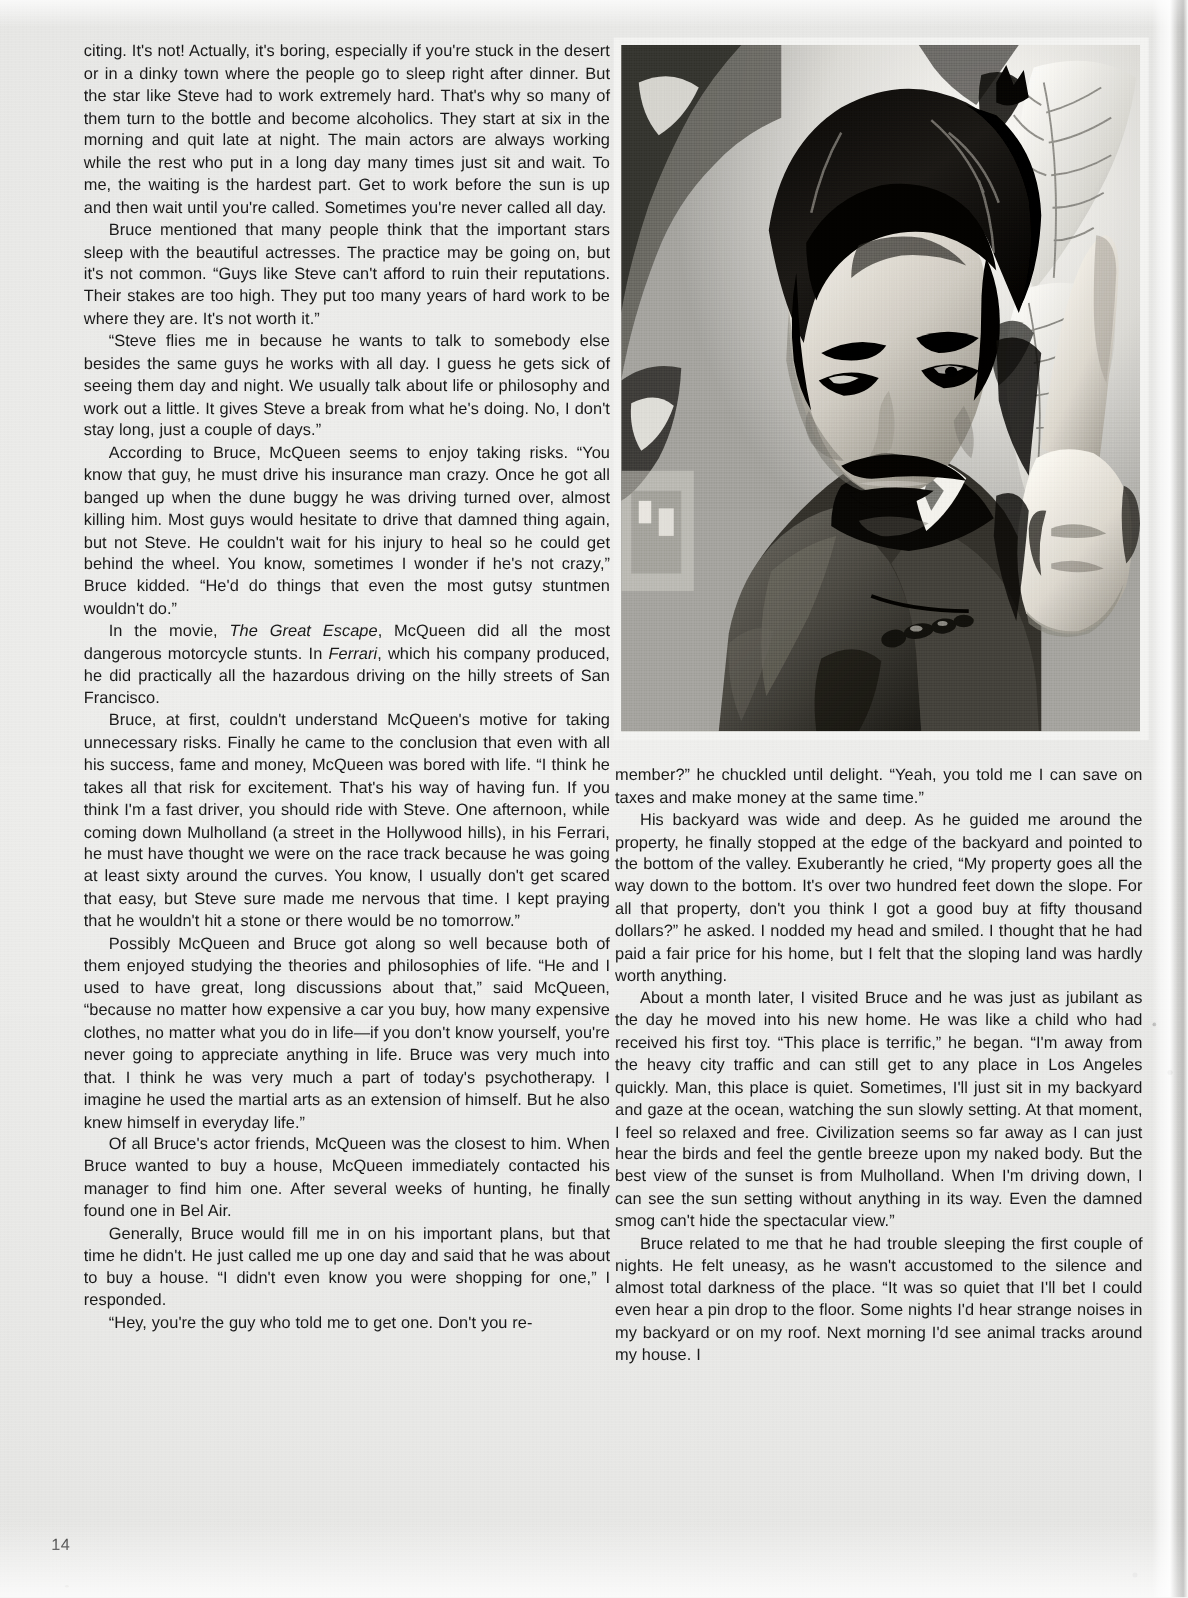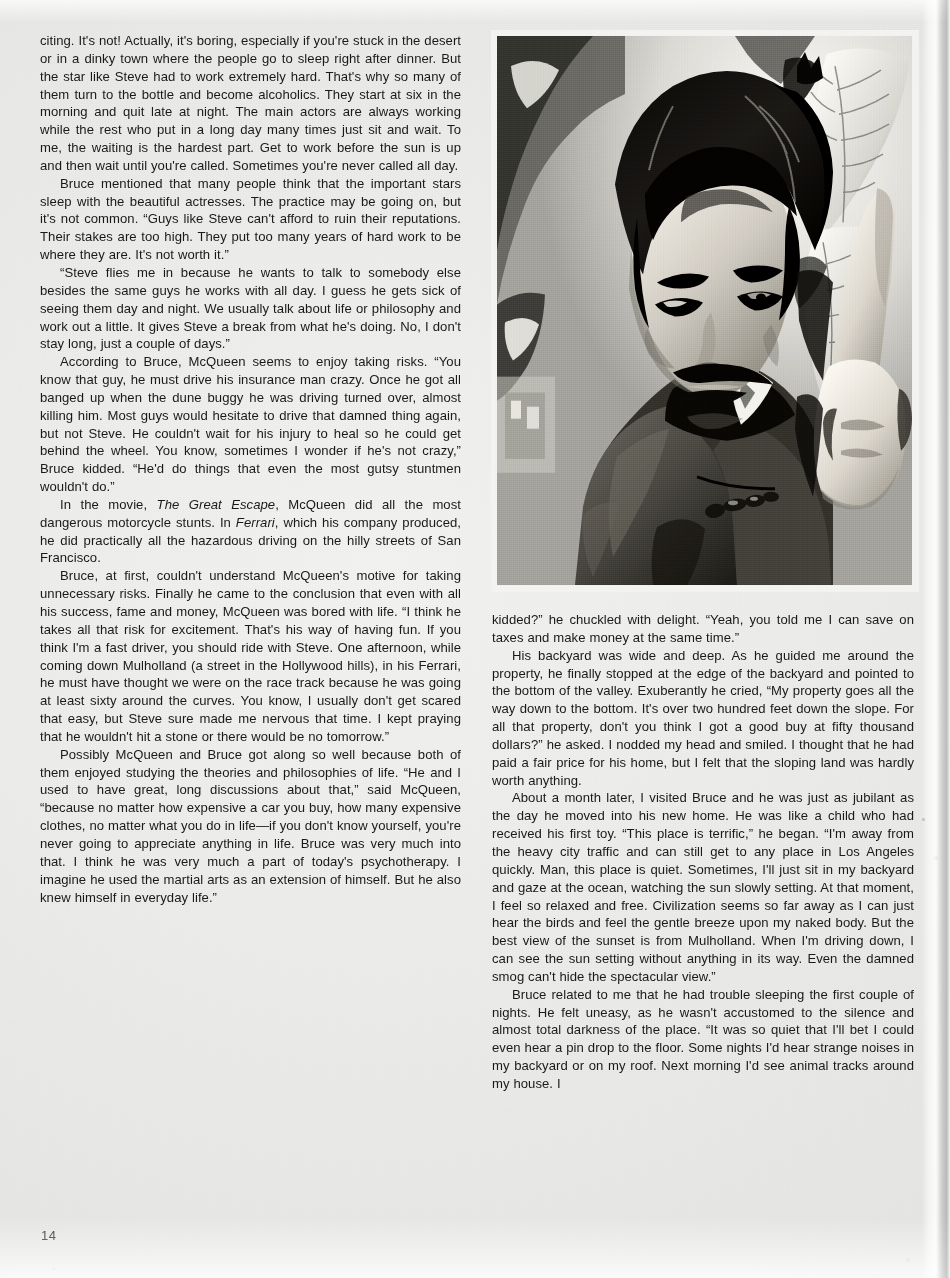--- a/index.html
+++ b/index.html
@@ -74,21 +74,21 @@
     position: absolute;
     font-size: 13.1px;
     line-height: 17.85px;
     text-align: justify;
     text-justify: inter-word;
     letter-spacing: .05px;
     word-spacing: .2px;
     -webkit-font-smoothing: none;
   }
   .col-left {
-    left: 40px;
+    left: 67px;
     top: 32px;
     width: 421px;
   }
   .col-right {
     left: 492px;
     top: 611px;
     width: 422px;
   }
   .col p {
     margin: 0;
@@ -311,24 +311,27 @@
   </div>
 
   <div class="col col-left">
       <p class="noindent">citing. It's not! Actually, it's boring, especially if you're stuck in the desert or in a dinky town where the people go to sleep right after dinner. But the star like Steve had to work extremely hard. That's why so many of them turn to the bottle and become alcoholics. They start at six in the morning and quit late at night. The main actors are always working while the rest who put in a long day many times just sit and wait. To me, the waiting is the hardest part. Get to work before the sun is up and then wait until you're called. Sometimes you're never called all day.</p>
       <p>Bruce mentioned that many people think that the important stars sleep with the beautiful actresses. The practice may be going on, but it's not common. “Guys like Steve can't afford to ruin their reputations. Their stakes are too high. They put too many years of hard work to be where they are. It's not worth it.”</p>
       <p>“Steve flies me in because he wants to talk to somebody else besides the same guys he works with all day. I guess he gets sick of seeing them day and night. We usually talk about life or philosophy and work out a little. It gives Steve a break from what he's doing. No, I don't stay long, just a couple of days.”</p>
       <p>According to Bruce, McQueen seems to enjoy taking risks. “You know that guy, he must drive his insurance man crazy. Once he got all banged up when the dune buggy he was driving turned over, almost killing him. Most guys would hesitate to drive that damned thing again, but not Steve. He couldn't wait for his injury to heal so he could get behind the wheel. You know, sometimes I wonder if he's not crazy,” Bruce kidded. “He'd do things that even the most gutsy stuntmen wouldn't do.”</p>
       <p>In the movie, <i>The Great Escape</i>, McQueen did all the most dangerous motorcycle stunts. In <i>Ferrari</i>, which his company produced, he did practically all the hazardous driving on the hilly streets of San Francisco.</p>
       <p>Bruce, at first, couldn't understand McQueen's motive for taking unnecessary risks. Finally he came to the conclusion that even with all his success, fame and money, McQueen was bored with life. “I think he takes all that risk for excitement. That's his way of having fun. If you think I'm a fast driver, you should ride with Steve. One afternoon, while coming down Mulholland (a street in the Hollywood hills), in his Ferrari, he must have thought we were on the race track because he was going at least sixty around the curves. You know, I usually don't get scared that easy, but Steve sure made me nervous that time. I kept praying that he wouldn't hit a stone or there would be no tomorrow.”</p>
       <p>Possibly McQueen and Bruce got along so well because both of them enjoyed studying the theories and philosophies of life. “He and I used to have great, long discussions about that,” said McQueen, “because no matter how expensive a car you buy, how many expensive clothes, no matter what you do in life—if you don't know yourself, you're never going to appreciate anything in life. Bruce was very much into that. I think he was very much a part of today's psychotherapy. I imagine he used the martial arts as an extension of himself. But he also knew himself in everyday life.”</p>
+      <p>Of all Bruce's actor friends, McQueen was the closest to him. When Bruce wanted to buy a house, McQueen immediately contacted his manager to find him one. After several weeks of hunting, he finally found one in Bel Air.</p>
+      <p>Generally, Bruce would fill me in on his important plans, but that time he didn't. He just called me up one day and said that he was about to buy a house. “I didn't even know you were shopping for one,” I responded.</p>
+      <p>“Hey, you're the guy who told me to get one. Don't you re-</p>
     </div>
 
   <div class="col col-right">
-      <p class="noindent">kidded?” he chuckled with delight. “Yeah, you told me I can save on taxes and make money at the same time.”</p>
+      <p class="noindent">member?” he chuckled until delight. “Yeah, you told me I can save on taxes and make money at the same time.”</p>
       <p>His backyard was wide and deep. As he guided me around the property, he finally stopped at the edge of the backyard and pointed to the bottom of the valley. Exuberantly he cried, “My property goes all the way down to the bottom. It's over two hundred feet down the slope. For all that property, don't you think I got a good buy at fifty thousand dollars?” he asked. I nodded my head and smiled. I thought that he had paid a fair price for his home, but I felt that the sloping land was hardly worth anything.</p>
       <p>About a month later, I visited Bruce and he was just as jubilant as the day he moved into his new home. He was like a child who had received his first toy. “This place is terrific,” he began. “I'm away from the heavy city traffic and can still get to any place in Los Angeles quickly. Man, this place is quiet. Sometimes, I'll just sit in my backyard and gaze at the ocean, watching the sun slowly setting. At that moment, I feel so relaxed and free. Civilization seems so far away as I can just hear the birds and feel the gentle breeze upon my naked body. But the best view of the sunset is from Mulholland. When I'm driving down, I can see the sun setting without anything in its way. Even the damned smog can't hide the spectacular view.”</p>
       <p>Bruce related to me that he had trouble sleeping the first couple of nights. He felt uneasy, as he wasn't accustomed to the silence and almost total darkness of the place. “It was so quiet that I'll bet I could even hear a pin drop to the floor. Some nights I'd hear strange noises in my backyard or on my roof. Next morning I'd see animal tracks around my house. I</p>
     </div>
 
   <div class="folio">14</div>
 
   <div class="speck" style="left:922px;top:818px;width:3px;height:3px;"></div>
   <div class="speck" style="left:934px;top:856px;width:4px;height:4px;"></div>
   <div class="speck" style="left:52px;top:1268px;width:3px;height:2px;opacity:.5;"></div>

